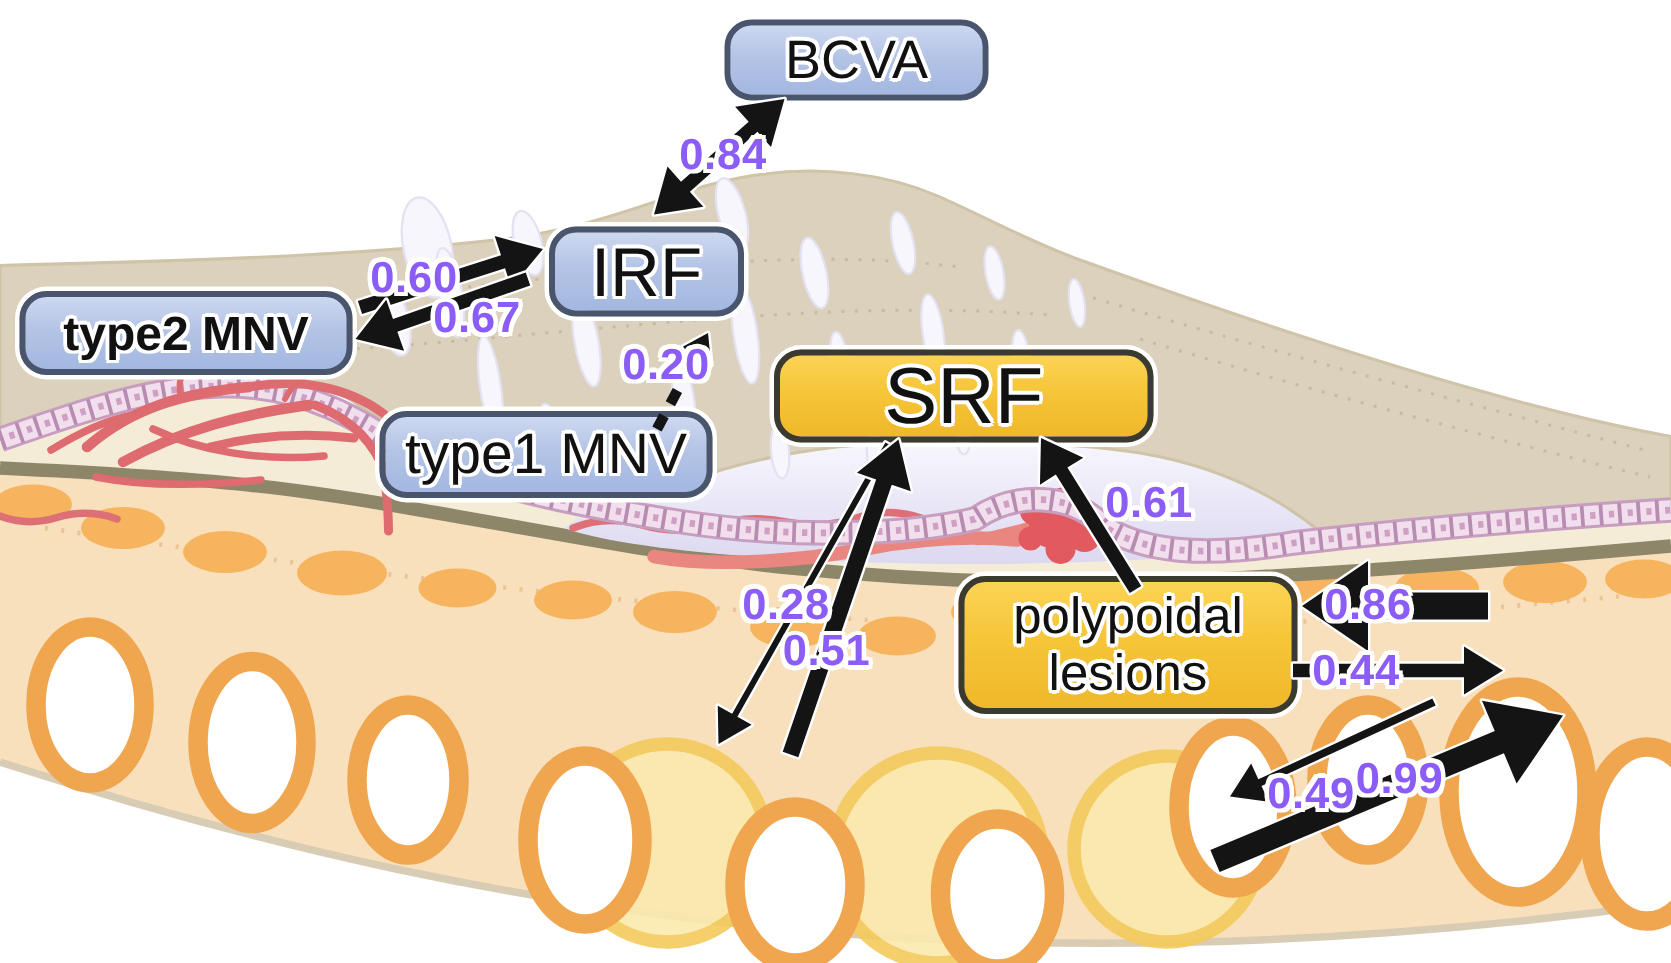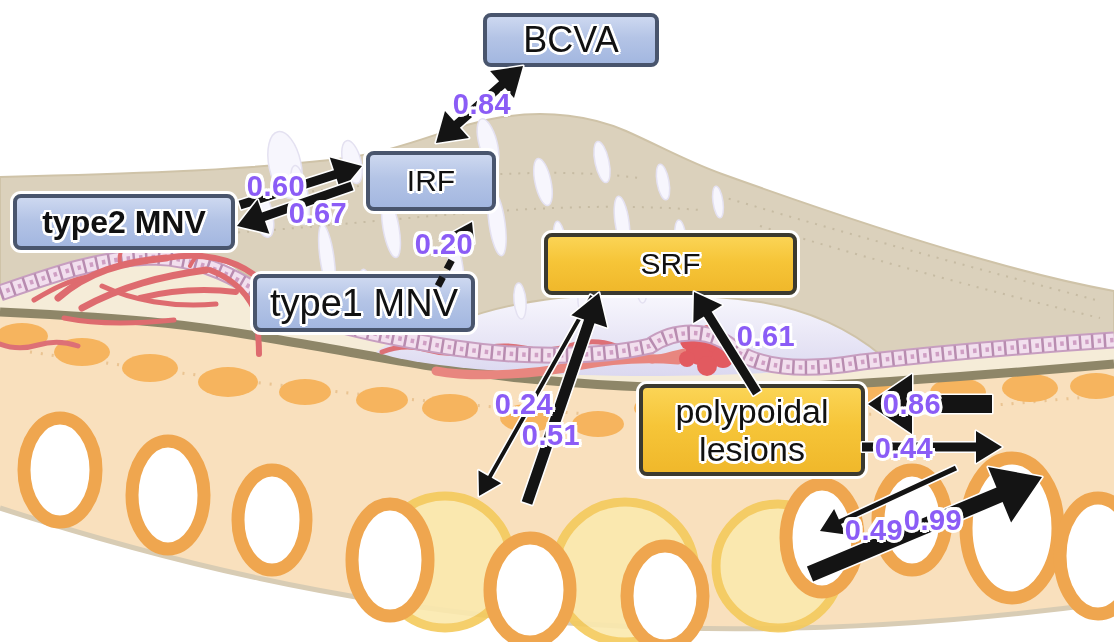--- a/index.html
+++ b/index.html
@@ -1,21 +1,21 @@
 <!DOCTYPE html>
 <html><head>
 <meta charset="utf-8">
 <style>
   html,body{margin:0;padding:0;background:#fff;}
   .stage{position:relative;width:1114px;height:642px;overflow:hidden;background:#fff;
          font-family:"Liberation Sans",sans-serif;}
   .stage svg{position:absolute;left:0;top:0;}
   #anatomy{z-index:0;}
   .node{position:absolute;display:flex;align-items:center;justify-content:center;
-        text-align:center;color:#111;border-radius:8px;z-index:2;
+        text-align:center;color:#111;border-radius:18px;z-index:2;
         box-shadow:0 0 0 3px #fff;
         text-shadow:-2px -2px 0 #fff,2px -2px 0 #fff,-2px 2px 0 #fff,2px 2px 0 #fff,
                     0 -2.5px 0 #fff,0 2.5px 0 #fff,-2.5px 0 0 #fff,2.5px 0 0 #fff;}
   .node.blue{background:linear-gradient(180deg,#cdd8f0 0%,#b4c4e6 45%,#a3b7e0 100%);
              border:4px solid #49556d;}
   .node.yellow{background:linear-gradient(180deg,#fbd455 0%,#f6c538 45%,#f0b82b 100%);
                border:4px solid #3b3a30;}
   #arrows{z-index:3;pointer-events:none;}
   .ah{fill:#141414;stroke:#fff;stroke-width:3.2;paint-order:stroke;stroke-linejoin:round;}
   .adash{stroke:#141414;fill:none;}
@@ -173,24 +173,24 @@
       <path d="M210,270 C236,280 250,296 258,318" stroke-width="6"></path>
       <path d="M256,314 C258,330 259,342 259,354" stroke-width="6"></path>
       <path d="M120,263 C118,251 124,243 132,237" stroke-width="4"></path>
       <path d="M190,266 C196,254 206,248 214,246" stroke-width="4"></path>
       <path d="M64,318 C94,324 134,324 174,320" stroke-width="5"></path>
       <path d="M34,300 C54,288 70,280 92,276" stroke-width="5"></path>
     </g>
   </svg>
 
   <div class="node blue" style="left:483px;top:13px;width:168px;height:46px;font-size:36px;">BCVA</div>
-  <div class="node blue" style="left:366px;top:151px;width:122px;height:52px;font-size:30px;">IRF</div>
+  <div class="node blue" style="left:366px;top:151px;width:122px;height:52px;font-size:46px;">IRF</div>
   <div class="node blue" style="left:13px;top:194px;width:214px;height:48px;font-size:32px;font-weight:bold;">type2 MNV</div>
   <div class="node blue" style="left:253px;top:274px;width:214px;height:50px;font-size:38px;">type1 MNV</div>
-  <div class="node yellow" style="left:544px;top:233px;width:245px;height:54px;font-size:30px;">SRF</div>
+  <div class="node yellow" style="left:516px;top:233px;width:245px;height:54px;font-size:53px;">SRF</div>
   <div class="node yellow" style="left:639px;top:384px;width:218px;height:84px;font-size:34px;line-height:1.12;">polypoidal lesions</div>
 
   <svg id="arrows" width="1114" height="642" viewBox="0 0 1114 642">
     <g>
         <polygon points="505.0,87.9 514.0,98.0 523.0,66.0 490.1,71.1 499.1,81.2 454.0,121.1 445.0,111.0 436.0,143.0 468.9,137.9 459.9,127.8" class="ah"></polygon>
       </g>
     <g>
         <polygon points="336.7,178.8 340.8,191.7 362.0,166.0 329.8,157.4 334.0,170.2 238.6,200.7 241.4,209.3" class="ah"></polygon>
       </g>
     <g>
@@ -221,19 +221,19 @@
     <g>
         <polygon points="1002.6,502.1 1011.1,522.4 1042.0,477.0 988.0,467.1 996.5,487.4 806.9,566.6 813.1,581.4" class="ah"></polygon>
       </g>
   </svg>
 
   <div class="val" style="left:482px;top:104px;">0.84</div>
   <div class="val" style="left:276px;top:186px;">0.60</div>
   <div class="val" style="left:318px;top:213px;">0.67</div>
   <div class="val" style="left:444px;top:244px;">0.20</div>
   <div class="val" style="left:766px;top:336px;">0.61</div>
-  <div class="val" style="left:524px;top:404px;">0.24</div>
+  <div class="val" style="left:524px;top:404px;">0.28</div>
   <div class="val" style="left:551px;top:435px;">0.51</div>
   <div class="val" style="left:912px;top:404px;">0.86</div>
   <div class="val" style="left:904px;top:448px;">0.44</div>
   <div class="val" style="left:874px;top:530px;">0.49</div>
   <div class="val" style="left:933px;top:520px;">0.99</div>
 </div>
 
 </body></html>

